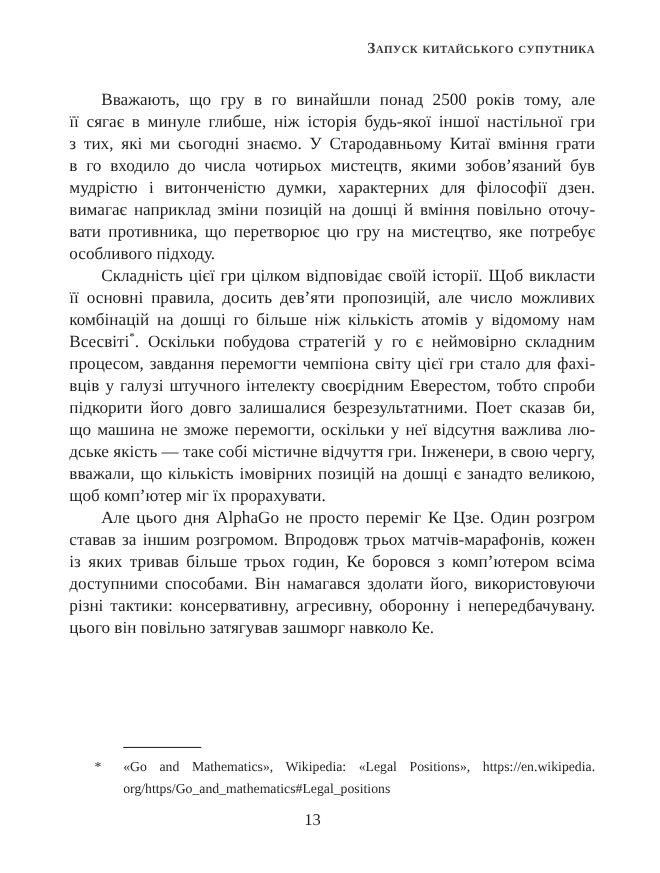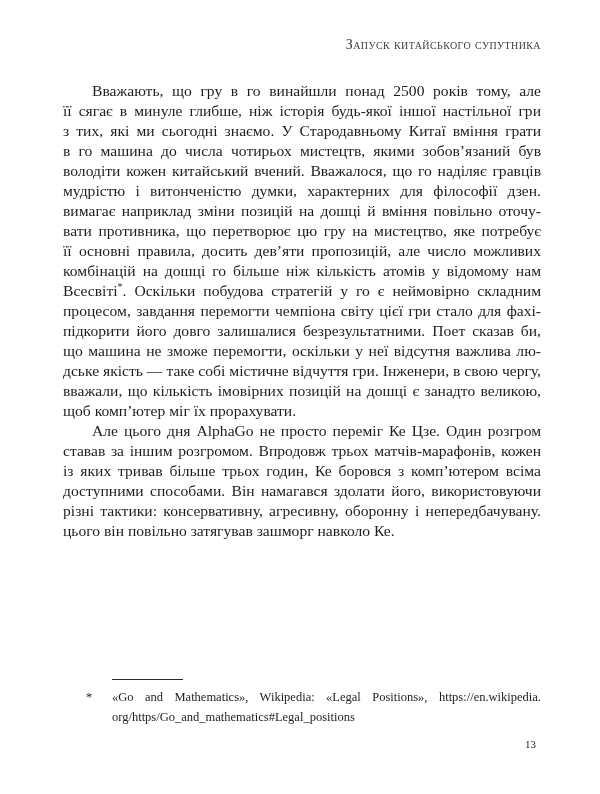--- a/index.html
+++ b/index.html
@@ -12,21 +12,21 @@
     color: #1e1e1e;
     overflow: hidden;
   }
   .running-header {
     position: absolute;
     top: 37px;
     left: 63px;
     right: 59px;
     text-align: right;
     font-size: 14px;
-    font-weight: 400;
+    font-weight: 700;
     font-variant: small-caps;
     letter-spacing: 0.4px;
     color: #3c3c3c;
   }
   .body-text {
     position: absolute;
     top: 81px;
     left: 63px;
     width: 478px;
     font-size: 15.6px;
@@ -71,45 +71,47 @@
     -moz-text-align-last: justify;
     height: 20px;
     overflow: hidden;
   }
   .fn-line.last { text-align-last: left; -moz-text-align-last: left; }
   .page-number {
     position: absolute;
     top: 738px;
     left: 0;
     right: 64px;
-    text-align: right;
-    font-size: 11px;
+    text-align: center;
+    font-size: 15px;
     color: #1e1e1e;
     padding-left: 32px;
   }
 </style>
 </head>
 <body>
 
 <div class="page">
   <div class="running-header">Запуск китайського супутника</div>
 
   <div class="body-text" id="body-text">
       <div class="line para-start">Вважають, що гру в го винайшли понад 2500 років тому, але історія</div>
       <div class="line">її сягає в минуле глибше, ніж історія будь-якої іншої настільної гри</div>
       <div class="line">з тих, які ми сьогодні знаємо. У Стародавньому Китаї вміння грати</div>
-      <div class="line">в го машина до числа чотирьох мистецтв, якими зобов’язаний був</div>
-      <div class="line">володіти кожен китайський вчений. Вважалося, що го наділяє гравців</div>
+      <div class="line">в го входило до числа чотирьох мистецтв, якими зобов’язаний був</div>
       <div class="line">мудрістю і витонченістю думки, характерних для філософії дзен.</div>
       <div class="line">вимагає наприклад зміни позицій на дошці й вміння повільно оточу-</div>
       <div class="line">вати противника, що перетворює цю гру на мистецтво, яке потребує</div>
+      <div class="line para-end">особливого підходу.</div>
+      <div class="line para-start">Складність цієї гри цілком відповідає своїй історії. Щоб викласти</div>
       <div class="line">її основні правила, досить дев’яти пропозицій, але число можливих</div>
       <div class="line">комбінацій на дошці го більше ніж кількість атомів у відомому нам</div>
       <div class="line">Всесвіті<sup class="fn-ref">*</sup>. Оскільки побудова стратегій у го є неймовірно складним</div>
       <div class="line">процесом, завдання перемогти чемпіона світу цієї гри стало для фахі-</div>
+      <div class="line">вців у галузі штучного інтелекту своєрідним Еверестом, тобто спроби</div>
       <div class="line">підкорити його довго залишалися безрезультатними. Поет сказав би,</div>
       <div class="line">що машина не зможе перемогти, оскільки у неї відсутня важлива лю-</div>
       <div class="line">дське якість — таке собі містичне відчуття гри. Інженери, в свою чергу,</div>
       <div class="line">вважали, що кількість імовірних позицій на дошці є занадто великою,</div>
       <div class="line para-end">щоб комп’ютер міг їх прорахувати.</div>
       <div class="line para-start">Але цього дня AlphaGo не просто переміг Ке Цзе. Один розгром на-</div>
       <div class="line">ставав за іншим розгромом. Впродовж трьох матчів-марафонів, кожен</div>
       <div class="line">із яких тривав більше трьох годин, Ке боровся з комп’ютером всіма</div>
       <div class="line">доступними способами. Він намагався здолати його, використовуючи</div>
       <div class="line">різні тактики: консервативну, агресивну, оборонну і непередбачувану.</div>

